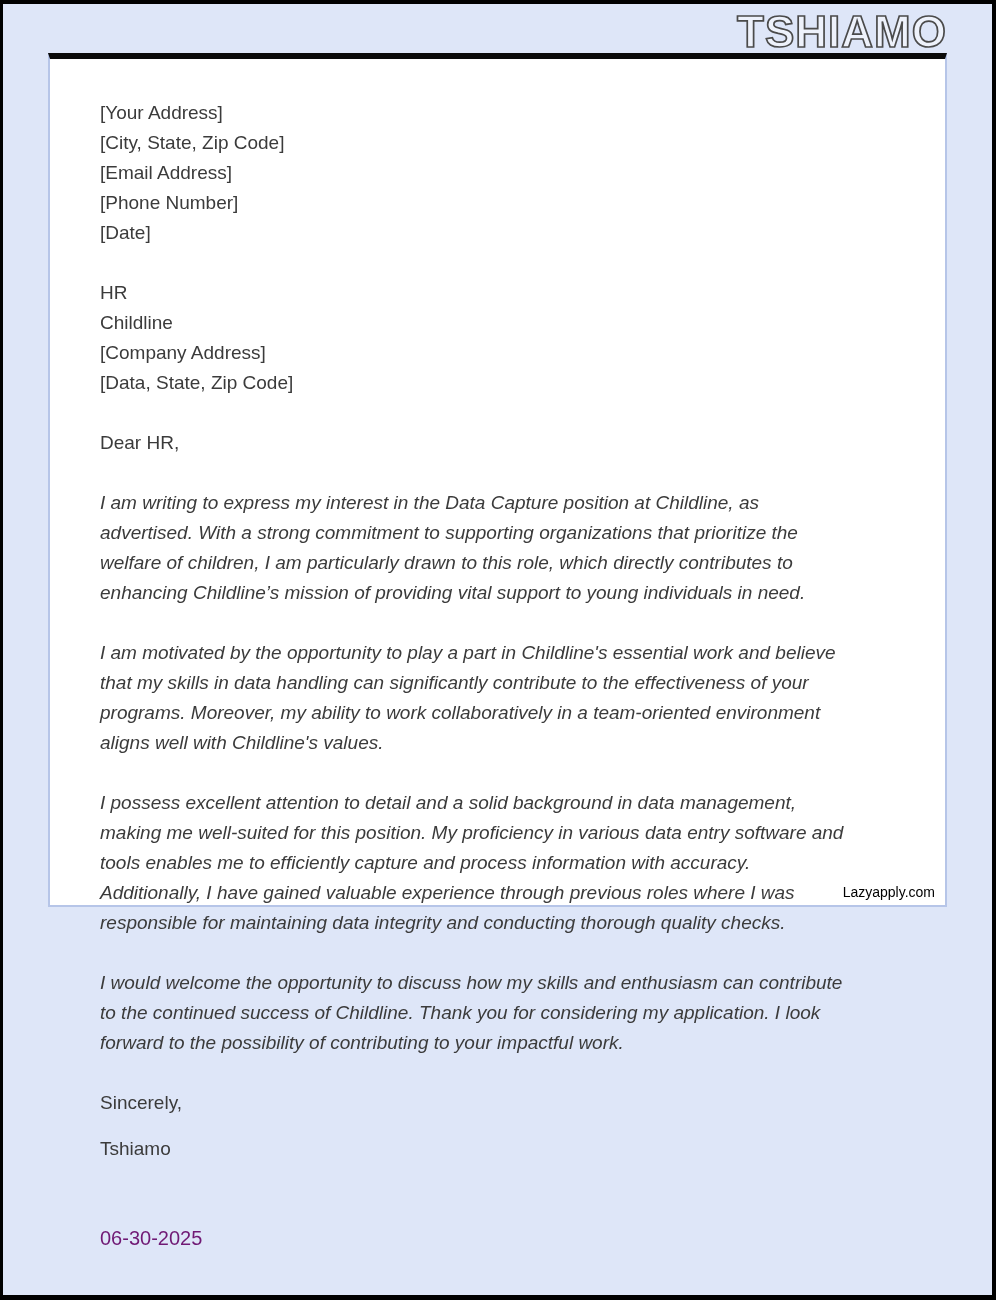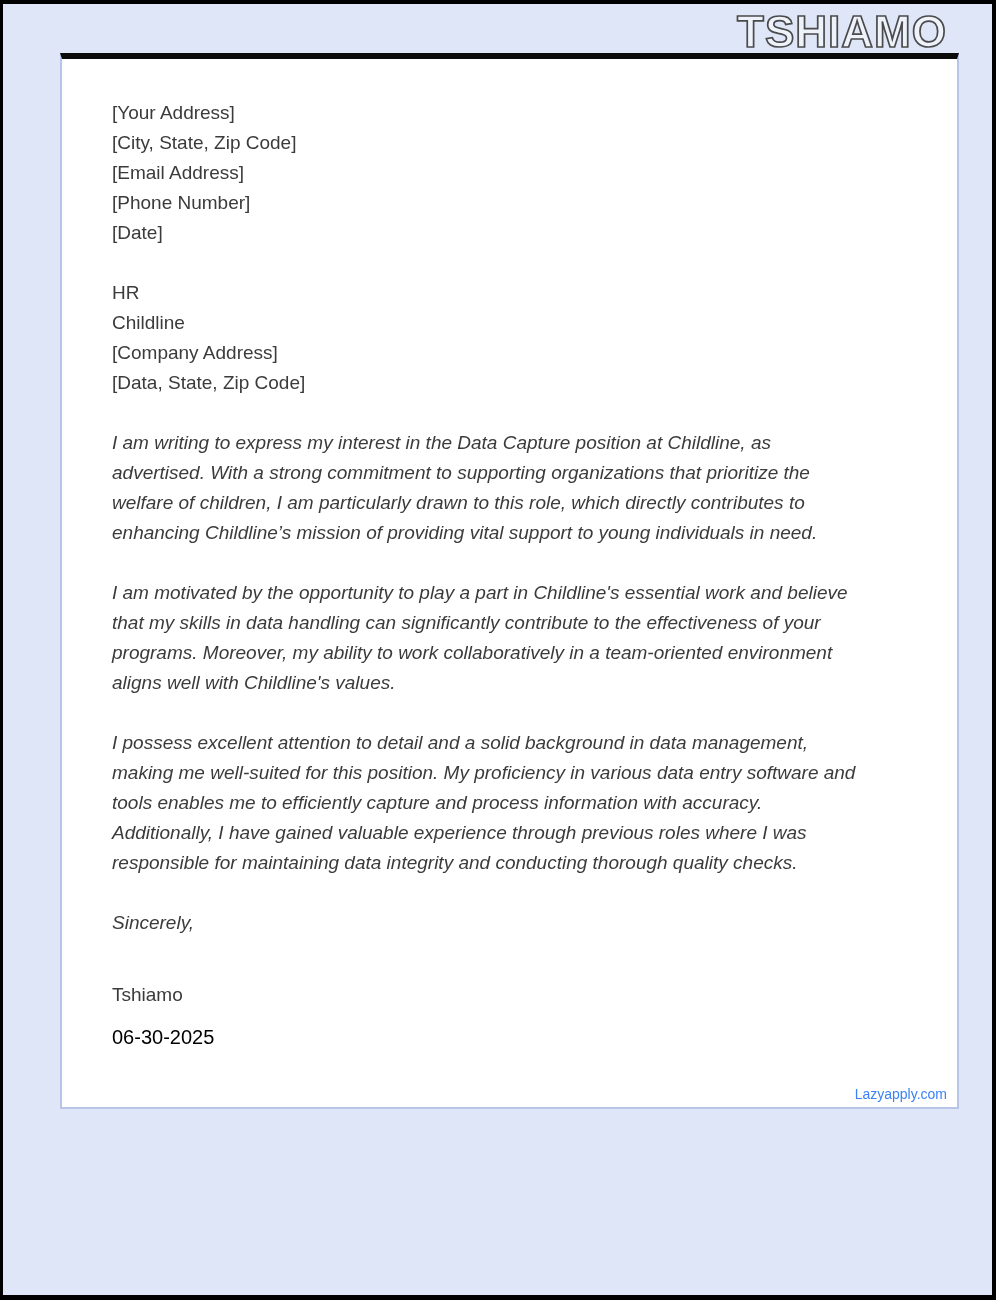--- a/index.html
+++ b/index.html
@@ -28,24 +28,24 @@
     font-weight: 600;
     letter-spacing: 1px;
     line-height: 1;
     color: #eef2fb;
     -webkit-text-stroke: 1.7px #4b4b4b;
     text-shadow: 0 0 1px rgba(60,60,60,0.35);
   }
 
   .card {
     position: absolute;
-    left: 57px;
+    left: 45px;
     top: 49px;
     width: 899px;
-    height: 1056px;
+    height: 854px;
     background: #ffffff;
     border-top: 6px solid #0a0a0a;
     border-left: 2px solid #b6c5e8;
     border-right: 2px solid #b6c5e8;
     border-bottom: 2px solid #b6c5e8;
   }
 
   .card-content {
     padding: 39px 52px 0 50px;
     font-size: 19px;
@@ -57,38 +57,39 @@
     white-space: pre-line;
     margin-bottom: 30px;
   }
 
   .paragraph {
     white-space: pre-line;
     margin-bottom: 30px;
     font-style: italic;
   }
 
-  .closing { margin-bottom: 42px; font-style: italic; }
+  .closing { margin-bottom: 16px; }
 
   .signature { margin-bottom: 12px; }
 
   .date-link {
     display: inline-block;
     font-size: 20px;
-    color: #000000;
+    color: #701a75;
     text-decoration: none;
     cursor: pointer;
+    margin-top: 47px;
   }
 
   .footer-link {
     position: absolute;
     right: 10px;
     bottom: 5px;
     font-size: 14px;
-    color: #3b82f6;
+    color: #000000;
     cursor: pointer;
   }
 </style>
 </head>
 <body>
 
 <div class="brand">TSHIAMO</div>
 
 <div class="card">
   <div class="card-content">
@@ -97,37 +98,41 @@
 [City, State, Zip Code]
 [Email Address]
 [Phone Number]
 [Date]</div>
 
     <div class="block">HR
 Childline
 [Company Address]
 [Data, State, Zip Code]</div>
 
+    <div class="block">Dear HR,</div>
 
     <div class="paragraph">I am writing to express my interest in the Data Capture position at Childline, as
 advertised. With a strong commitment to supporting organizations that prioritize the
 welfare of children, I am particularly drawn to this role, which directly contributes to
 enhancing Childline’s mission of providing vital support to young individuals in need.</div>
 
     <div class="paragraph">I am motivated by the opportunity to play a part in Childline's essential work and believe
 that my skills in data handling can significantly contribute to the effectiveness of your
 programs. Moreover, my ability to work collaboratively in a team-oriented environment
 aligns well with Childline's values.</div>
 
     <div class="paragraph">I possess excellent attention to detail and a solid background in data management,
 making me well-suited for this position. My proficiency in various data entry software and
 tools enables me to efficiently capture and process information with accuracy.
 Additionally, I have gained valuable experience through previous roles where I was
 responsible for maintaining data integrity and conducting thorough quality checks.</div>
 
+    <div class="paragraph">I would welcome the opportunity to discuss how my skills and enthusiasm can contribute
+to the continued success of Childline. Thank you for considering my application. I look
+forward to the possibility of contributing to your impactful work.</div>
 
     <div class="closing">Sincerely,</div>
 
     <div class="signature">Tshiamo</div>
 
     <a class="date-link">06-30-2025</a>
 
   </div>
 
   <div class="footer-link">Lazyapply.com</div>

